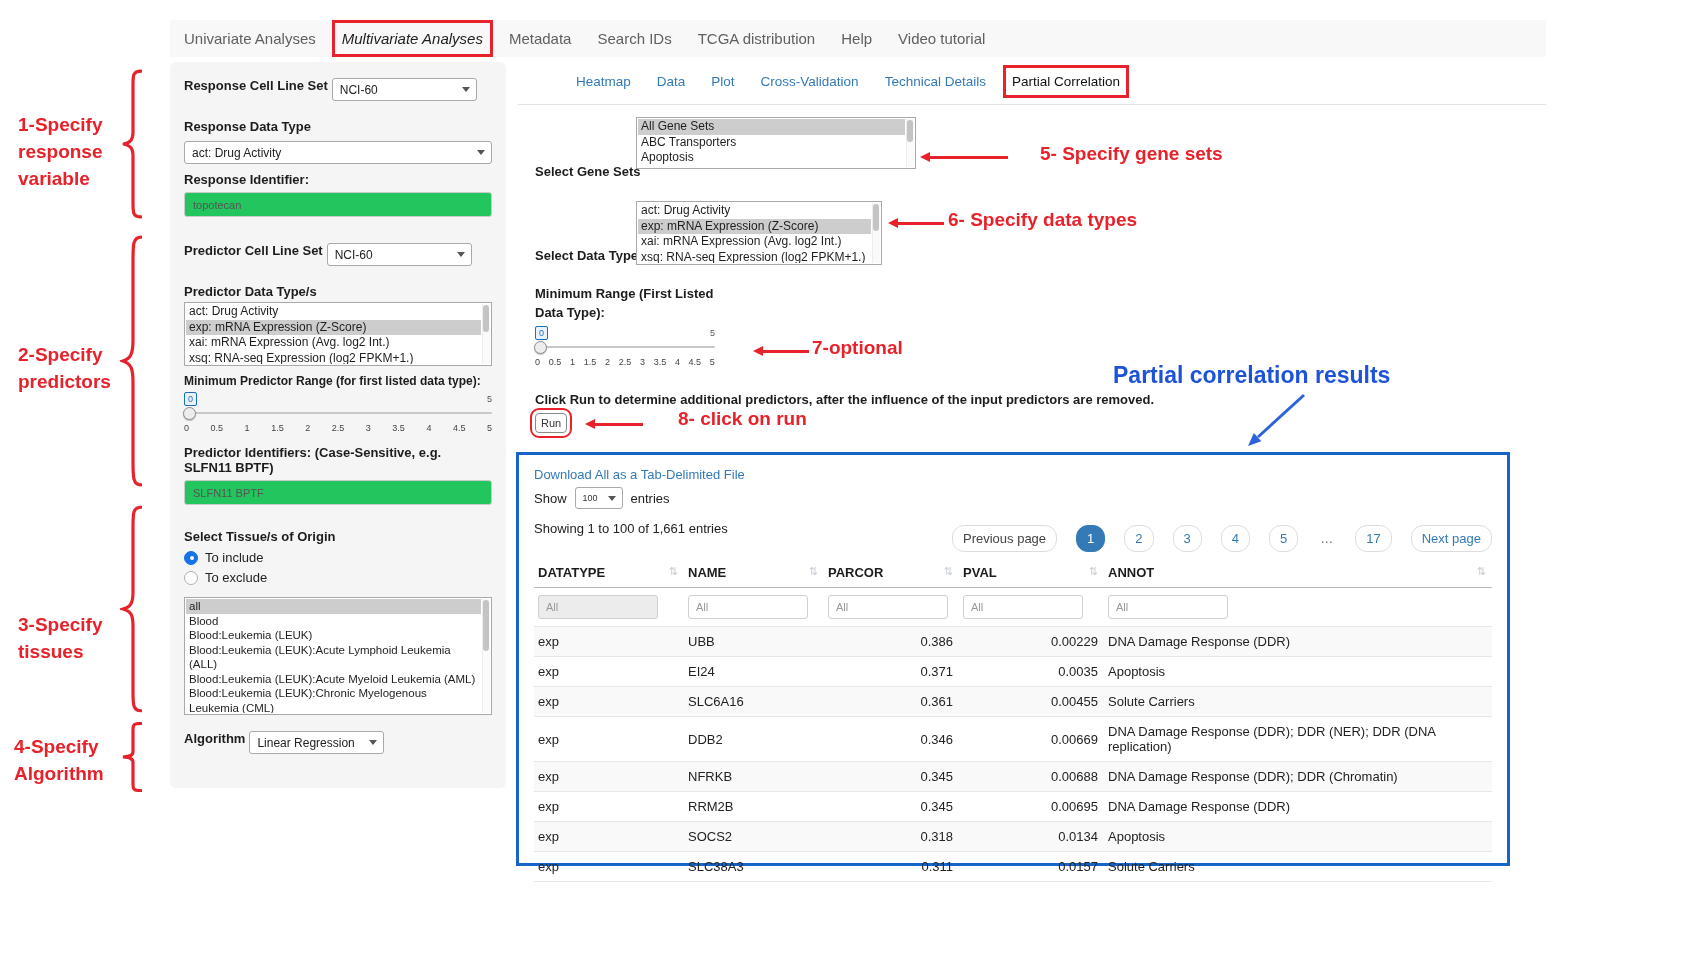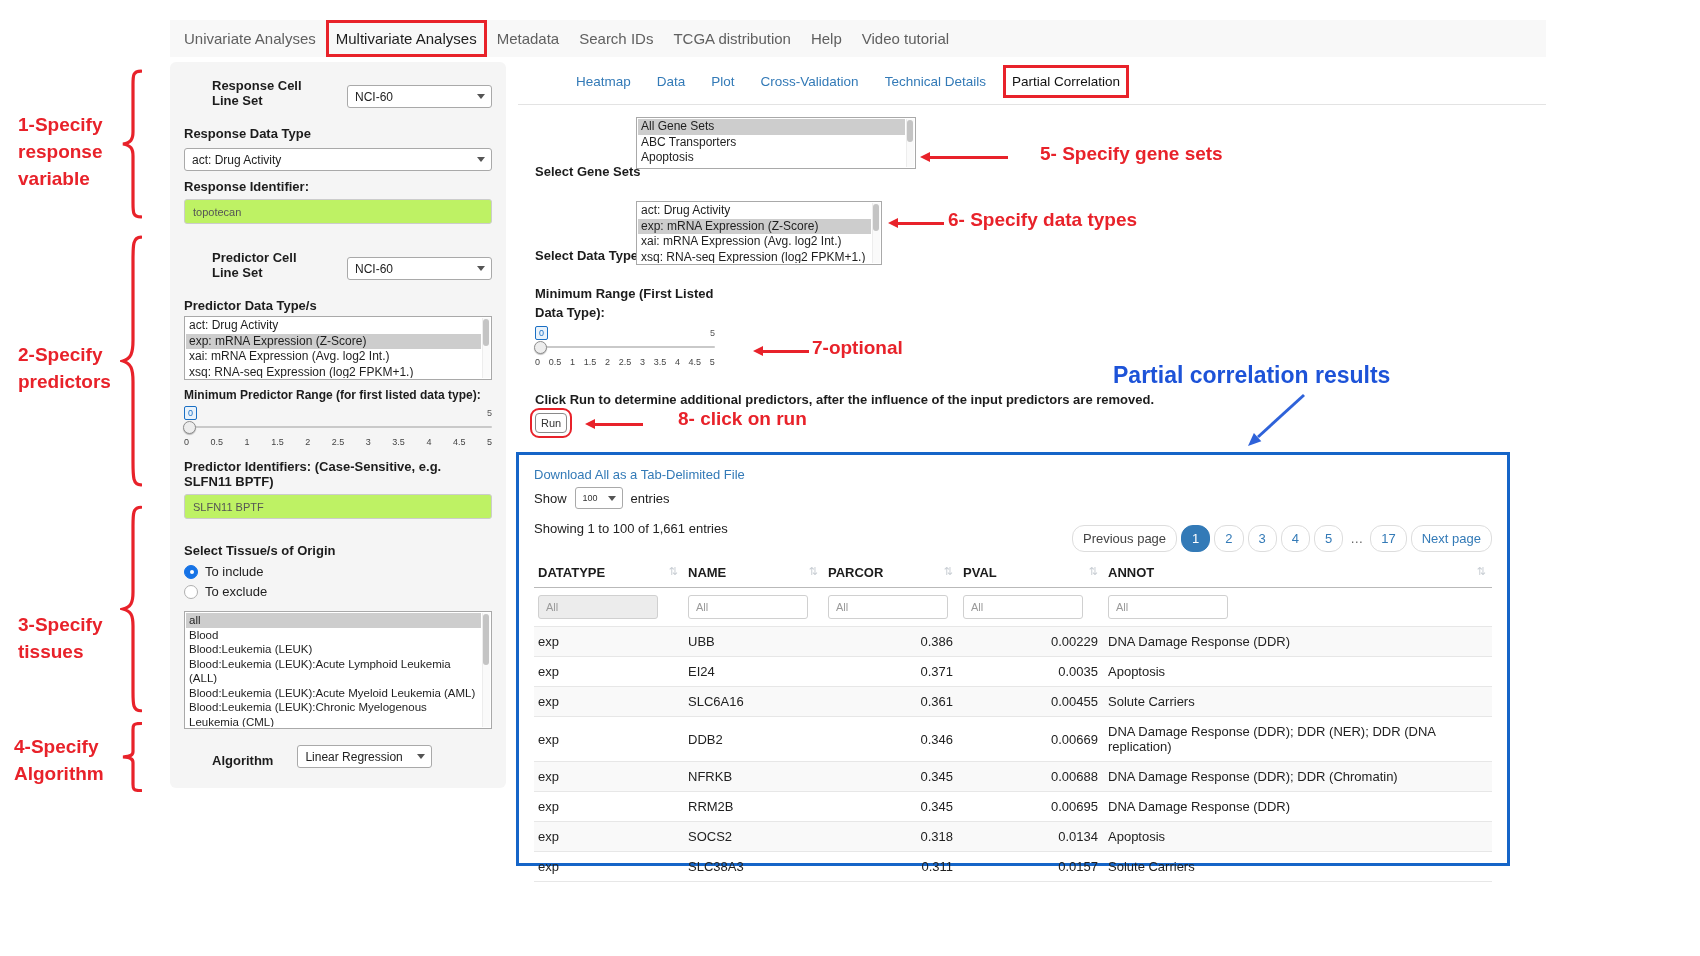--- a/index.html
+++ b/index.html
@@ -8,45 +8,45 @@
     --resblue:#1565c8;
     --titleblue:#1d53d8;
     --selgray:#cdcdcd;
   }
   *{margin:0;padding:0;box-sizing:border-box;}
   body{background:#fff;font-family:"Liberation Sans",sans-serif;}
   #root{position:relative;width:1700px;height:956px;background:#fff;color:#333;overflow:hidden;}
 
   
   #topnav{position:absolute;left:170px;top:20px;width:1376px;height:37px;background:#f8f8f8;
-          display:flex;align-items:center;gap:20px;padding:0 14px;}
+          display:flex;align-items:center;gap:26px;padding:0 14px;}
   .nav-item{font-size:15px;color:#606060;cursor:pointer;white-space:nowrap;}
-  .nav-item.active{color:#1d1d1d;outline:3px solid var(--red);outline-offset:7px;}
+  .nav-item.active{color:#1d1d1d;outline:3px solid var(--red);outline-offset:7px;font-style:italic;}
 
   
   .ann{position:absolute;color:var(--red);font-weight:bold;font-size:19px;line-height:1.42;white-space:pre-line;}
   .brace{position:absolute;}
 
   
   #sidebar{position:absolute;left:170px;top:62px;width:336px;height:726px;background:#f5f5f5;
            border-radius:6px;padding:16px 14px;font-size:13px;color:#222;}
   .lbl{font-weight:bold;font-size:13px;color:#1c1c1c;}
-  .inline-row{display:flex;align-items:flex-end;gap:24px;margin-left:28px;}
+  .inline-row{display:flex;align-items:flex-start;gap:4px;}
   .mt3{margin-top:3px}.mt4{margin-top:4px}.mt5{margin-top:5px}.mt6{margin-top:6px}.mt7{margin-top:7px}
   .mt8{margin-top:8px}.mt12{margin-top:12px}
   .mt16{margin-top:16px}.mt18{margin-top:18px}.mt24{margin-top:24px}.mt26{margin-top:26px}
 
   .fselect{display:inline-flex;align-items:center;justify-content:space-between;gap:10px;background:#fff;
            border:1px solid #a9a9a9;border-radius:3px;height:23px;padding:0 6px 0 7px;font-size:12px;
            color:#222;cursor:pointer;flex:none;}
   .fselect.full{width:100%;display:flex;}
   .chev{width:0;height:0;border-left:4px solid transparent;border-right:4px solid transparent;
         border-top:5px solid #555;flex:none;}
 
-  .tinput{width:100%;height:25px;border:1px solid #ccc;border-radius:3px;background:#bef264;font-size:11px;
+  .tinput{width:100%;height:25px;border:1px solid #ccc;border-radius:3px;background:#22c55e;font-size:11px;
           color:#555;padding:0 8px;font-family:inherit;}
   ::placeholder{color:#9a9a9a;opacity:1;}
 
   .listbox{position:relative;background:#fff;border:1px solid #a9a9a9;overflow:hidden;}
   .listbox .opts{position:absolute;left:1px;top:1px;right:10px;bottom:1px;overflow:hidden;}
   .opt{font-size:12px;line-height:15.5px;padding:0 3px;white-space:nowrap;color:#1e1e1e;cursor:default;}
   .opt.sel{background:var(--selgray);}
   .listbox.wrap .opt{white-space:normal;font-size:11.5px;line-height:14.5px;}
   .sb{position:absolute;top:1px;bottom:1px;right:1px;width:8px;background:#fafafa;border-left:1px solid #ededed;}
   .sb-thumb{position:absolute;top:1px;right:1px;width:6px;height:45%;background:#c4c4c4;border-radius:3px;}
@@ -94,21 +94,21 @@
   #blue-arrow{position:absolute;left:1238px;top:392px;}
 
   
   #results{position:absolute;left:516px;top:452px;width:994px;height:414px;border:3px solid var(--resblue);
            background:#fff;padding:12px 15px;font-size:13px;}
   #download-link{color:var(--link);font-size:13px;cursor:pointer;display:inline-block;text-decoration:none;}
   #show-row{margin-top:5px;display:flex;align-items:center;gap:8px;font-size:13px;color:#222;}
   #show-select{width:48px;height:22px;font-size:9px;color:#333;}
   #showing-text{margin-top:12px;color:#222;}
   #pagination{position:absolute;top:70px;right:15px;display:flex;align-items:center;}
-  .pg{font-size:13px;padding:5px 10px;border:1px solid #ddd;margin-left:4px;color:var(--link);background:#fff;
+  .pg{font-size:13px;padding:5px 10px;border:1px solid #ddd;margin-left:19px;color:var(--link);background:#fff;
       cursor:pointer;border-radius:12px;white-space:nowrap;}
   .pg.prev{color:#444;}
   .pg.active{background:var(--link);border-color:var(--link);color:#fff;}
   .pg.ellipsis{border:none;color:#666;padding:5px 3px;cursor:default;}
 
   #results-table{width:100%;border-collapse:collapse;margin-top:22px;}
   #results-table th{font-size:13px;font-weight:bold;color:#1c1c1c;text-align:left;
                     padding:7px 6px 7px 4px;border-bottom:1px solid #b9b9b9;}
   #results-table th:nth-child(1){width:150px;}
   #results-table th:nth-child(2){width:140px;}

